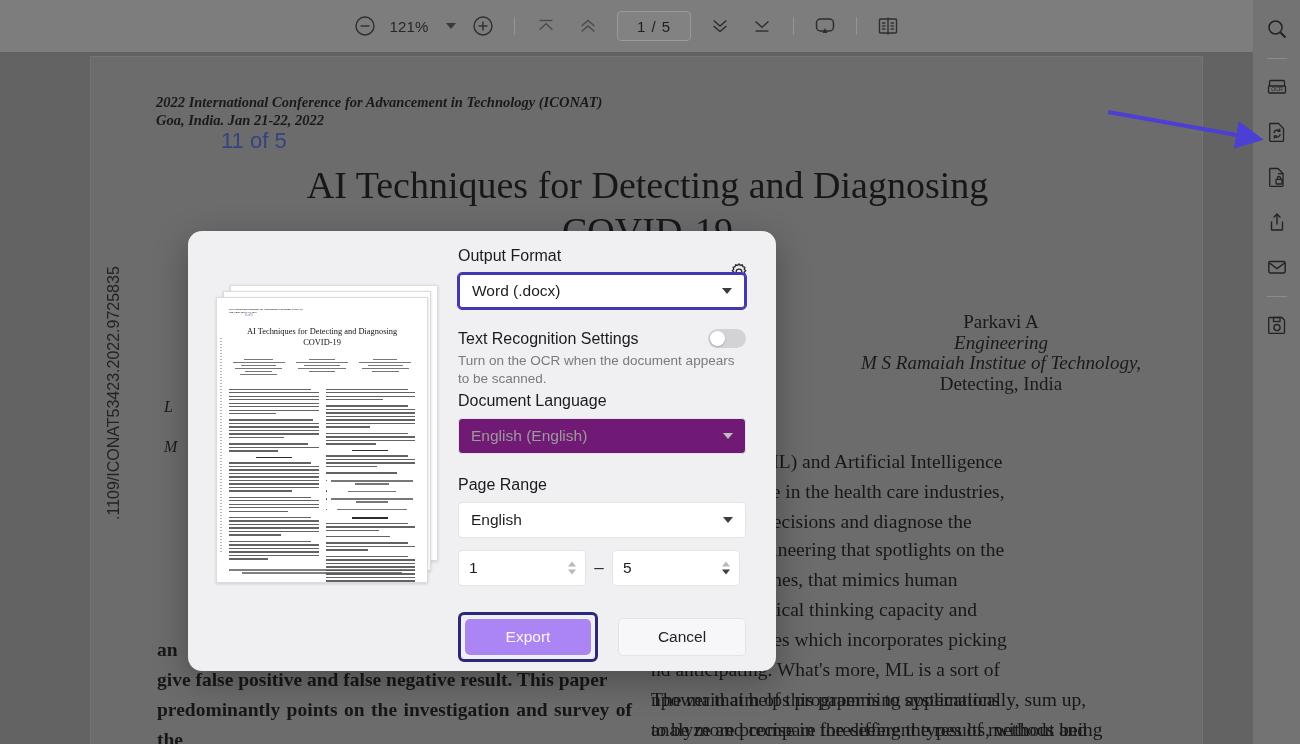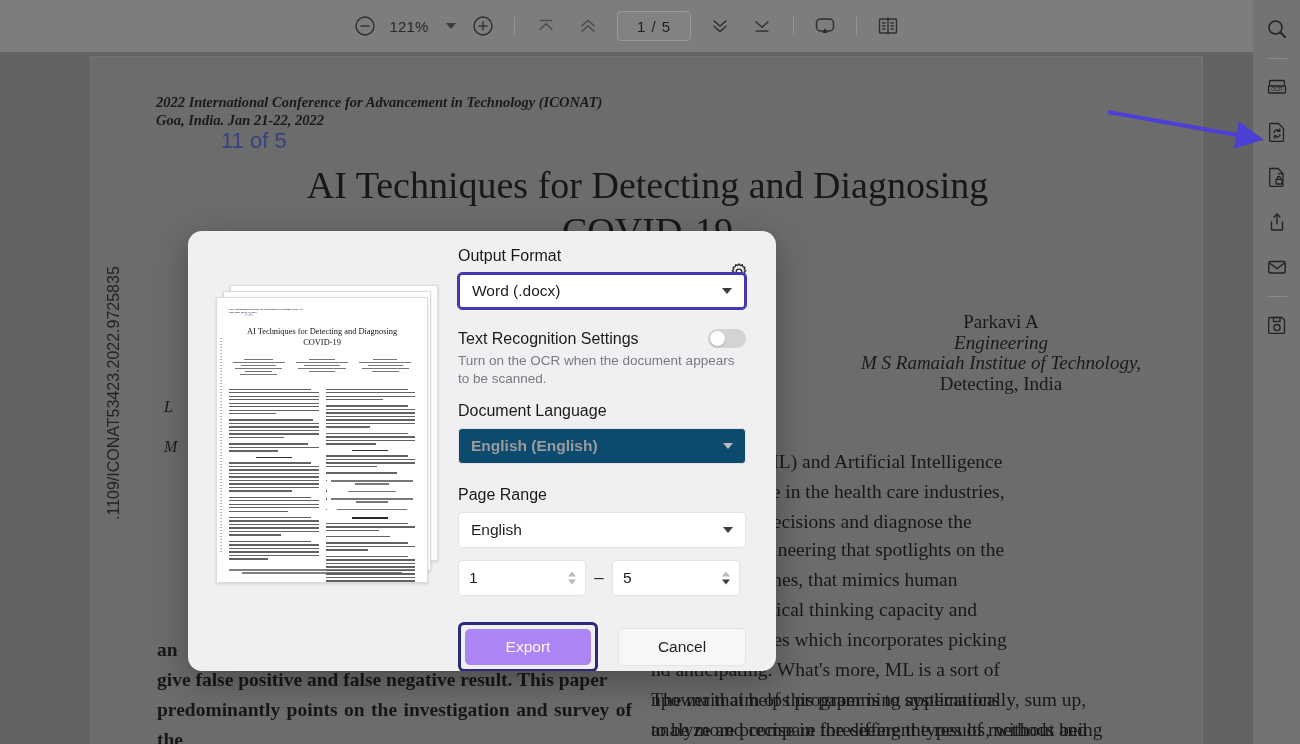--- a/index.html
+++ b/index.html
@@ -162,21 +162,21 @@
     display: flex; align-items: center; padding: 0 12px;
     font-size: 15.5px; color: #1d1d1d; position: relative; cursor: pointer;
     border: 1px solid #e3e3e6;
   }
   .select.focused { border: 2px solid #4438b0; outline: 1px solid #4438b0; }
   .select .cv {
     position: absolute; right: 12px; top: 50%; transform: translateY(-50%);
     width: 0; height: 0; border-left: 5px solid transparent; border-right: 5px solid transparent;
     border-top: 6px solid #3c3c3c;
   }
-  .select.disabled { color: #9b9b9b; background: #0c4a6e; font-weight: bold; }
+  .select.disabled { color: #9b9b9b; background: #701a75; }
   .select.disabled .cv { border-top-color: #bdbdbd; }
 
   .toggle-row { display: flex; align-items: center; justify-content: space-between; margin-top: 20px; }
   .toggle {
     width: 38px; height: 19px; border-radius: 10px; background: #d3d3d6;
     position: relative; cursor: pointer; flex: none;
   }
   .toggle .knob {
     position: absolute; left: 2px; top: 2px; width: 15px; height: 15px;
     border-radius: 50%; background: #fff; box-shadow: 0 1px 2px rgba(0,0,0,.2);
@@ -623,21 +623,21 @@
       </div>
 
       <div class="toggle-row">
         <div class="field-label strong" style="margin-bottom:0">Text Recognition Settings</div>
         <div class="toggle">
           <div class="knob"></div>
         </div>
       </div>
       <div class="hint">Turn on the OCR when the document appears to be scanned.</div>
 
-      <div class="field-label strong" style="margin-top:14px">Document Language</div>
+      <div class="field-label strong" style="margin-top:4px">Document Language</div>
       <div class="select disabled">
         <span>English (English)</span>
         <span class="cv"></span>
       </div>
 
       <div class="field-label strong" style="margin-top:22px">Page Range</div>
       <div class="select">
         <span>English</span>
         <span class="cv"></span>
       </div>

